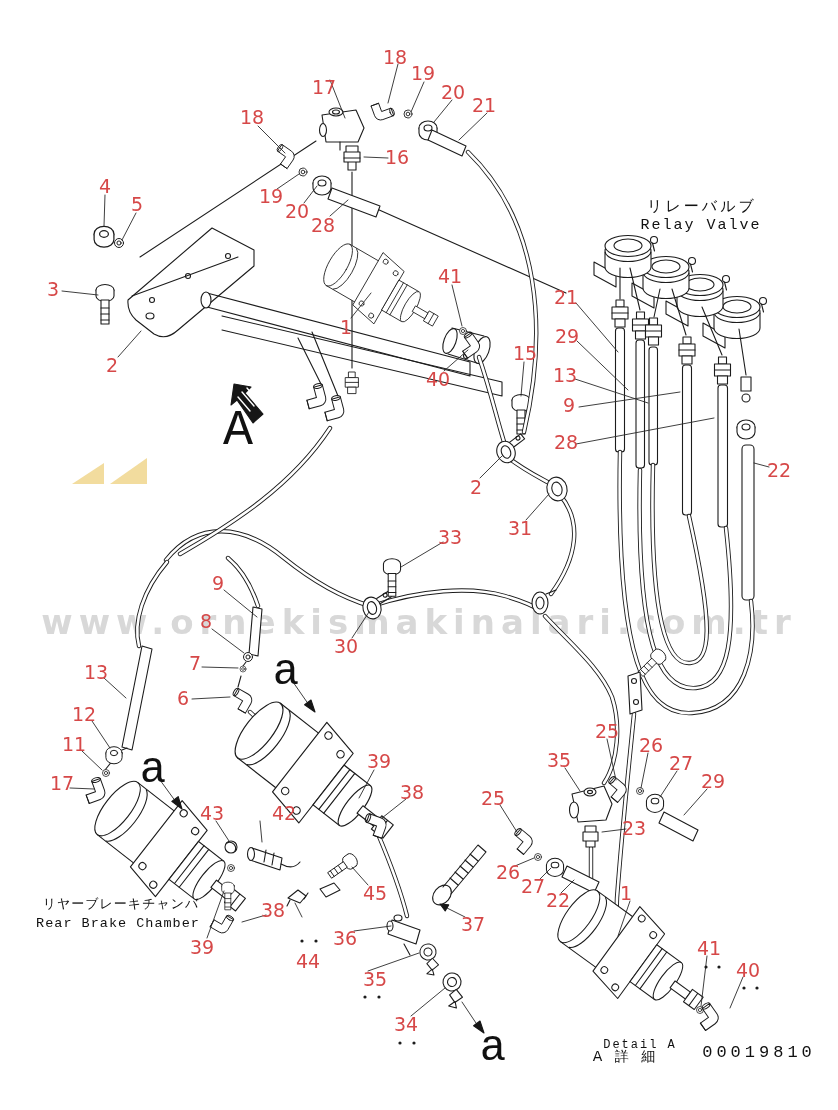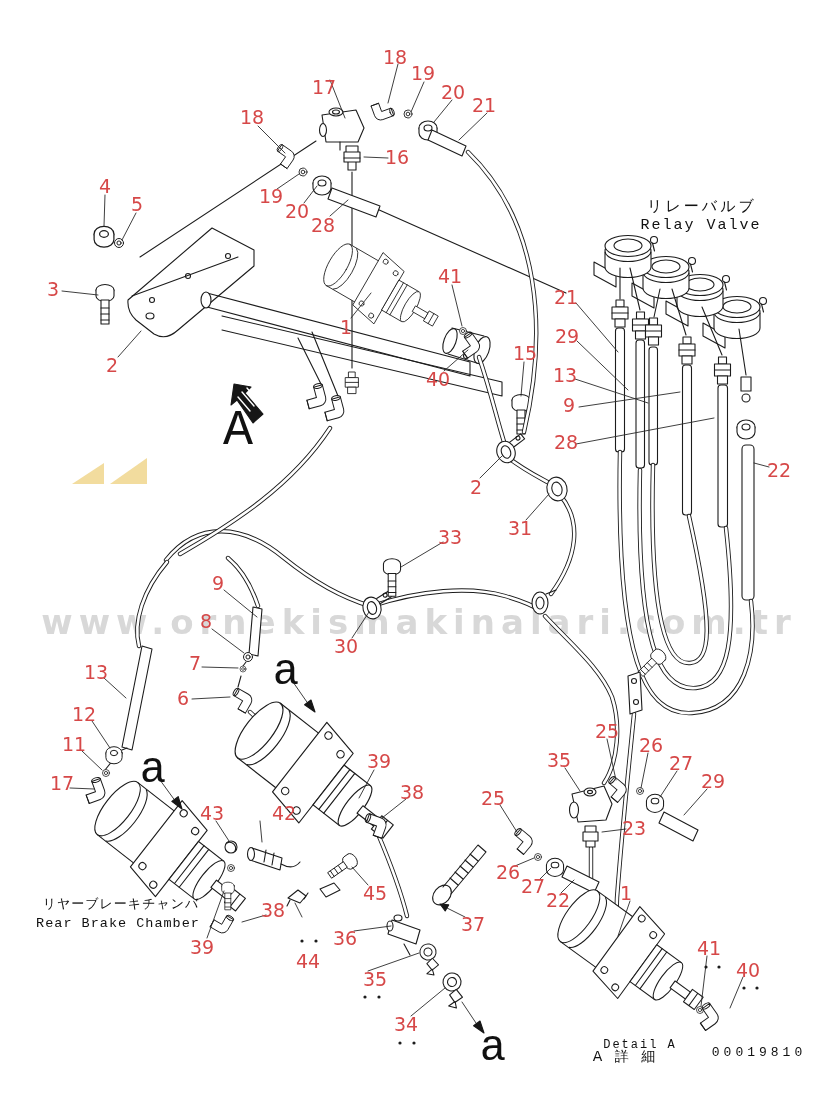--- a/index.html
+++ b/index.html
@@ -402,19 +402,19 @@
       <div class="co" style="left: 709px; top: 948px;">41</div>
       <div class="co" style="left: 748px; top: 970px;">40</div>
     </div>
 
   <div class="lbl jp" style="left:702px;top:206px;font-size:15px;letter-spacing:3px;">リレーバルブ</div>
   <div class="lbl mono" style="left:701px;top:225px;font-size:15px;letter-spacing:2px;">Relay Valve</div>
   <div class="lbl jp" style="left:121px;top:904px;font-size:13px;letter-spacing:1px;">リヤーブレーキチャンバ</div>
   <div class="lbl mono" style="left:118px;top:923px;font-size:13.5px;letter-spacing:1px;">Rear Brake Chamber</div>
   <div class="lbl jp" style="left:626px;top:1029px;font-size:14px;letter-spacing:4px;margin-top:28px;">A 詳 細</div>
   <div class="lbl mono" style="left:624px;top:1045px;font-size:12px;letter-spacing:2px;margin-left:16px;">Detail A</div>
-  <div class="lbl mono" style="left:759px;top:1052px;font-size:13px;letter-spacing:4px;">00019810</div>
+  <div class="lbl mono" style="left:759px;top:1052px;font-size:17px;letter-spacing:4px;">00019810</div>
 
   <div class="lbl mk" style="left:238px;top:430px;font-size:50px;">A</div>
   <div class="lbl mk" style="left:153px;top:770px;">a</div>
   <div class="lbl mk" style="left:286px;top:672px;">a</div>
   <div class="lbl mk" style="left:493px;top:1048px;">a</div>
 </div>
 
 </body></html>

